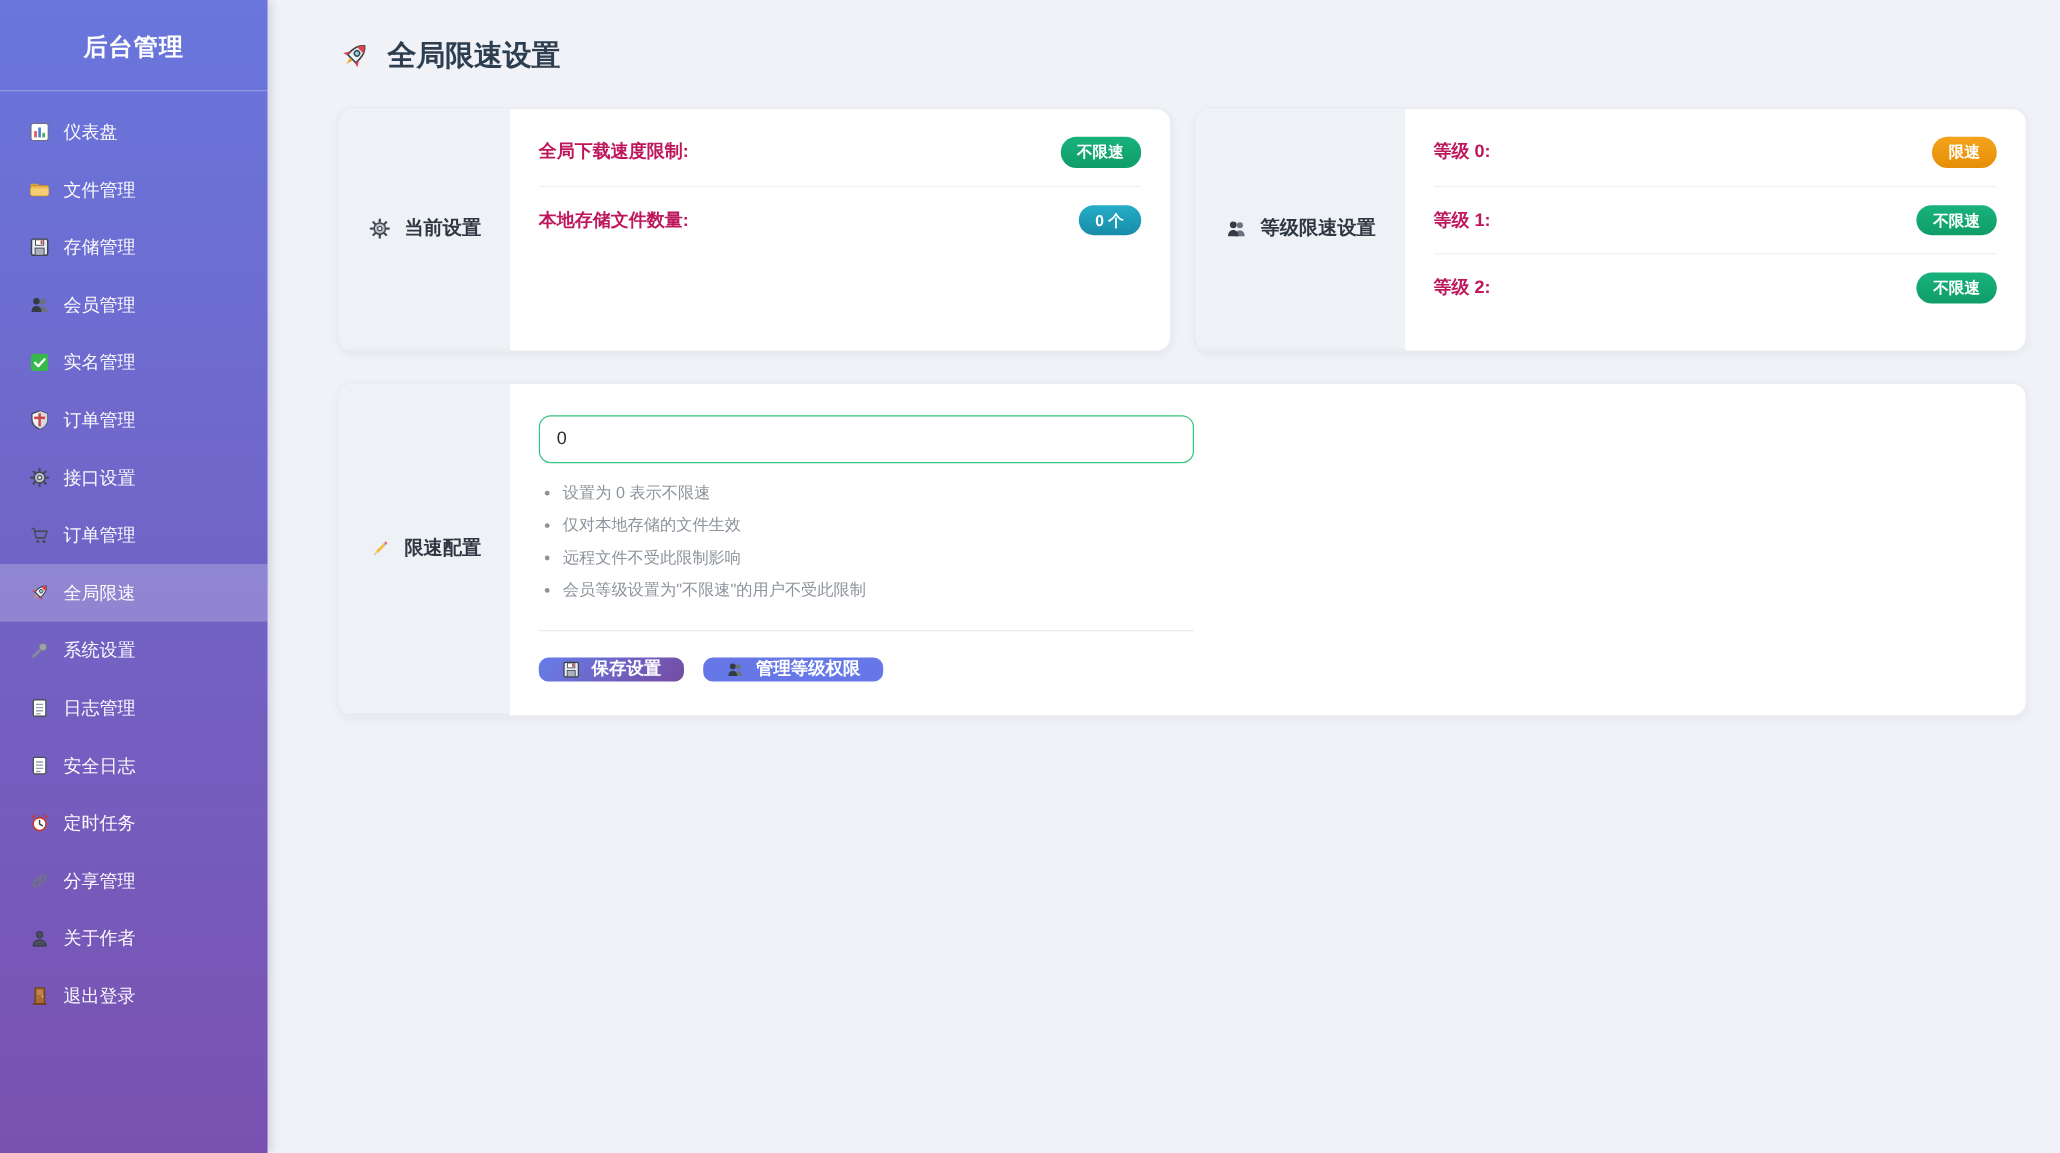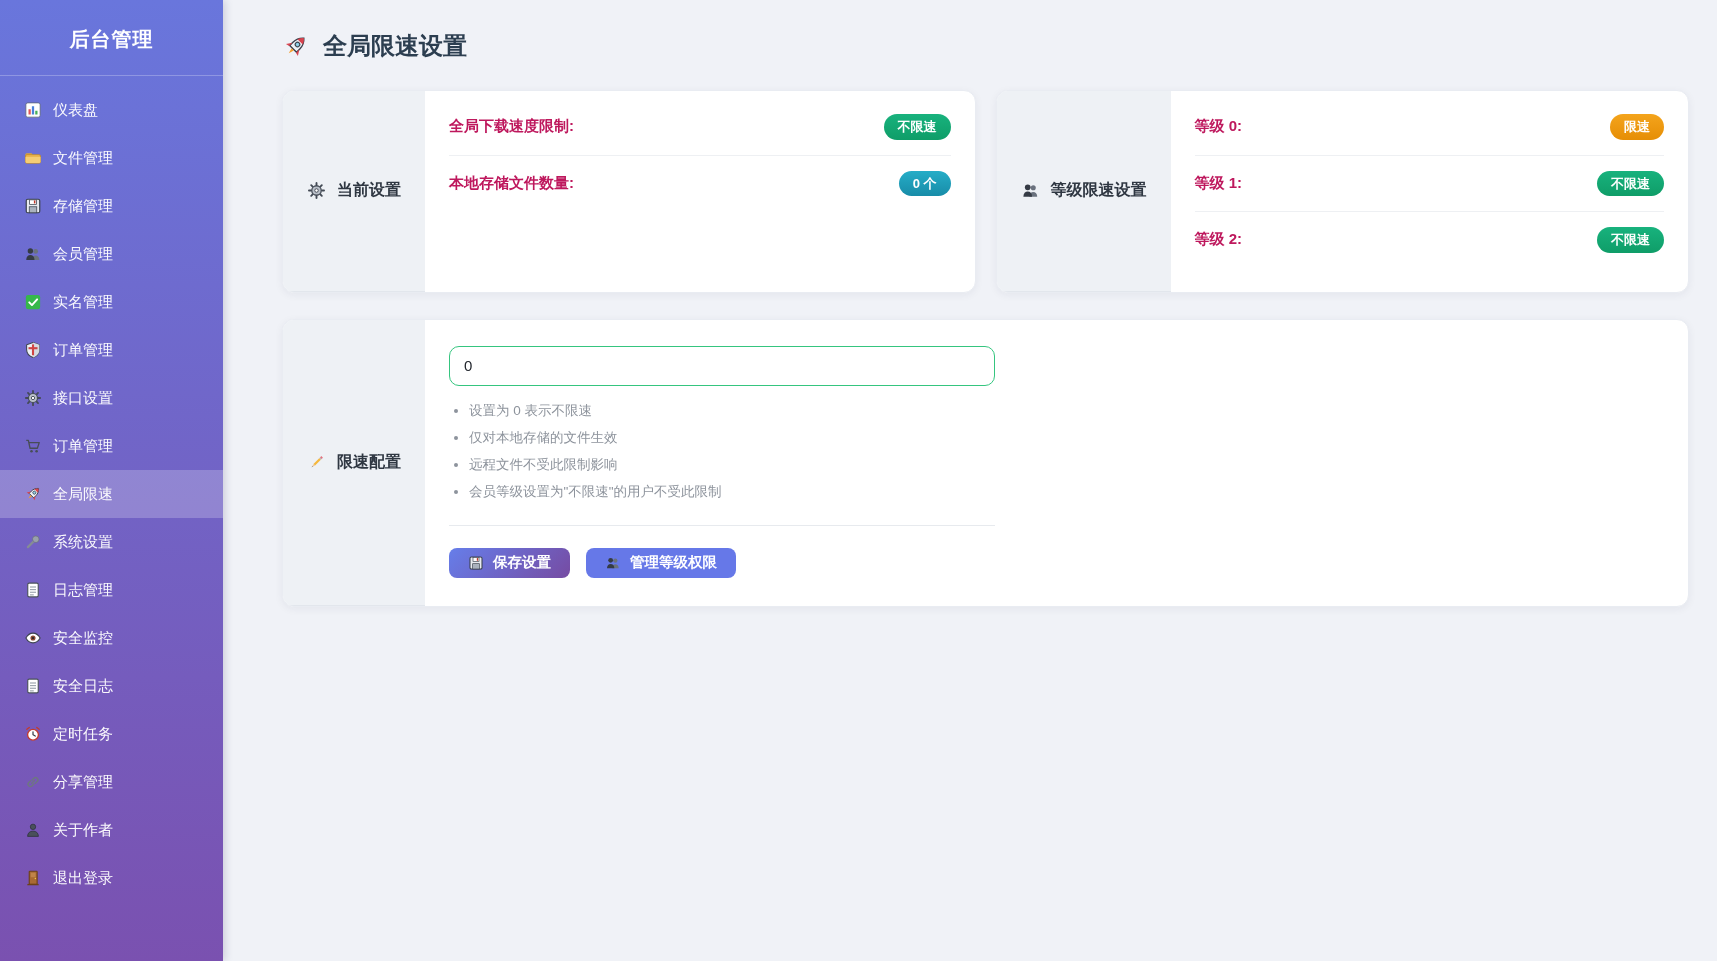--- a/index.html
+++ b/index.html
@@ -88,21 +88,21 @@
     padding:0 14px; font-size:15px; color:#23272e;
     outline:none; background:#fff;
     font-family:"Liberation Sans","DejaVu Sans",sans-serif;
   }
   .notes{ margin:16px 0 0 5px; padding-left:15px; color:#8d939c; font-size:13.5px; }
   .notes li{ margin:9px 0; }
   .form-divider{ border:none; border-top:1px solid #e7eaee; margin:24px 0 22px; }
   .btn-row{ display:flex; gap:16px; }
   .btn{
     display:inline-flex; align-items:center; gap:9px;
-    height:30px; padding:0 19px;
+    height:20px; padding:0 19px;
     border:none; border-radius:8px; cursor:pointer;
     color:#fff; font-size:14.5px; font-weight:bold;
     font-family:"Liberation Sans","DejaVu Sans",sans-serif;
   }
   .btn-save{ background:linear-gradient(135deg,#667eea 0%,#764ba2 100%); }
   .btn-manage{ background:#6678e8; }
   .defs{ position:absolute; width:0; height:0; overflow:hidden; }
 </style>
 </head>
 <body>
@@ -312,28 +312,20 @@
         </span>
       <span>系统设置</span>
     </div>
     <div class="nav-item">
       <span class="icon">
           <svg class="ic">
             <use href="#i-doc"></use>
           </svg>
         </span>
       <span>日志管理</span>
-    </div>
-    <div class="nav-item">
-      <span class="icon">
-          <svg class="ic">
-            <use href="#i-eye"></use>
-          </svg>
-        </span>
-      <span>安全监控</span>
     </div>
     <div class="nav-item">
       <span class="icon">
           <svg class="ic">
             <use href="#i-doc"></use>
           </svg>
         </span>
       <span>安全日志</span>
     </div>
     <div class="nav-item">

